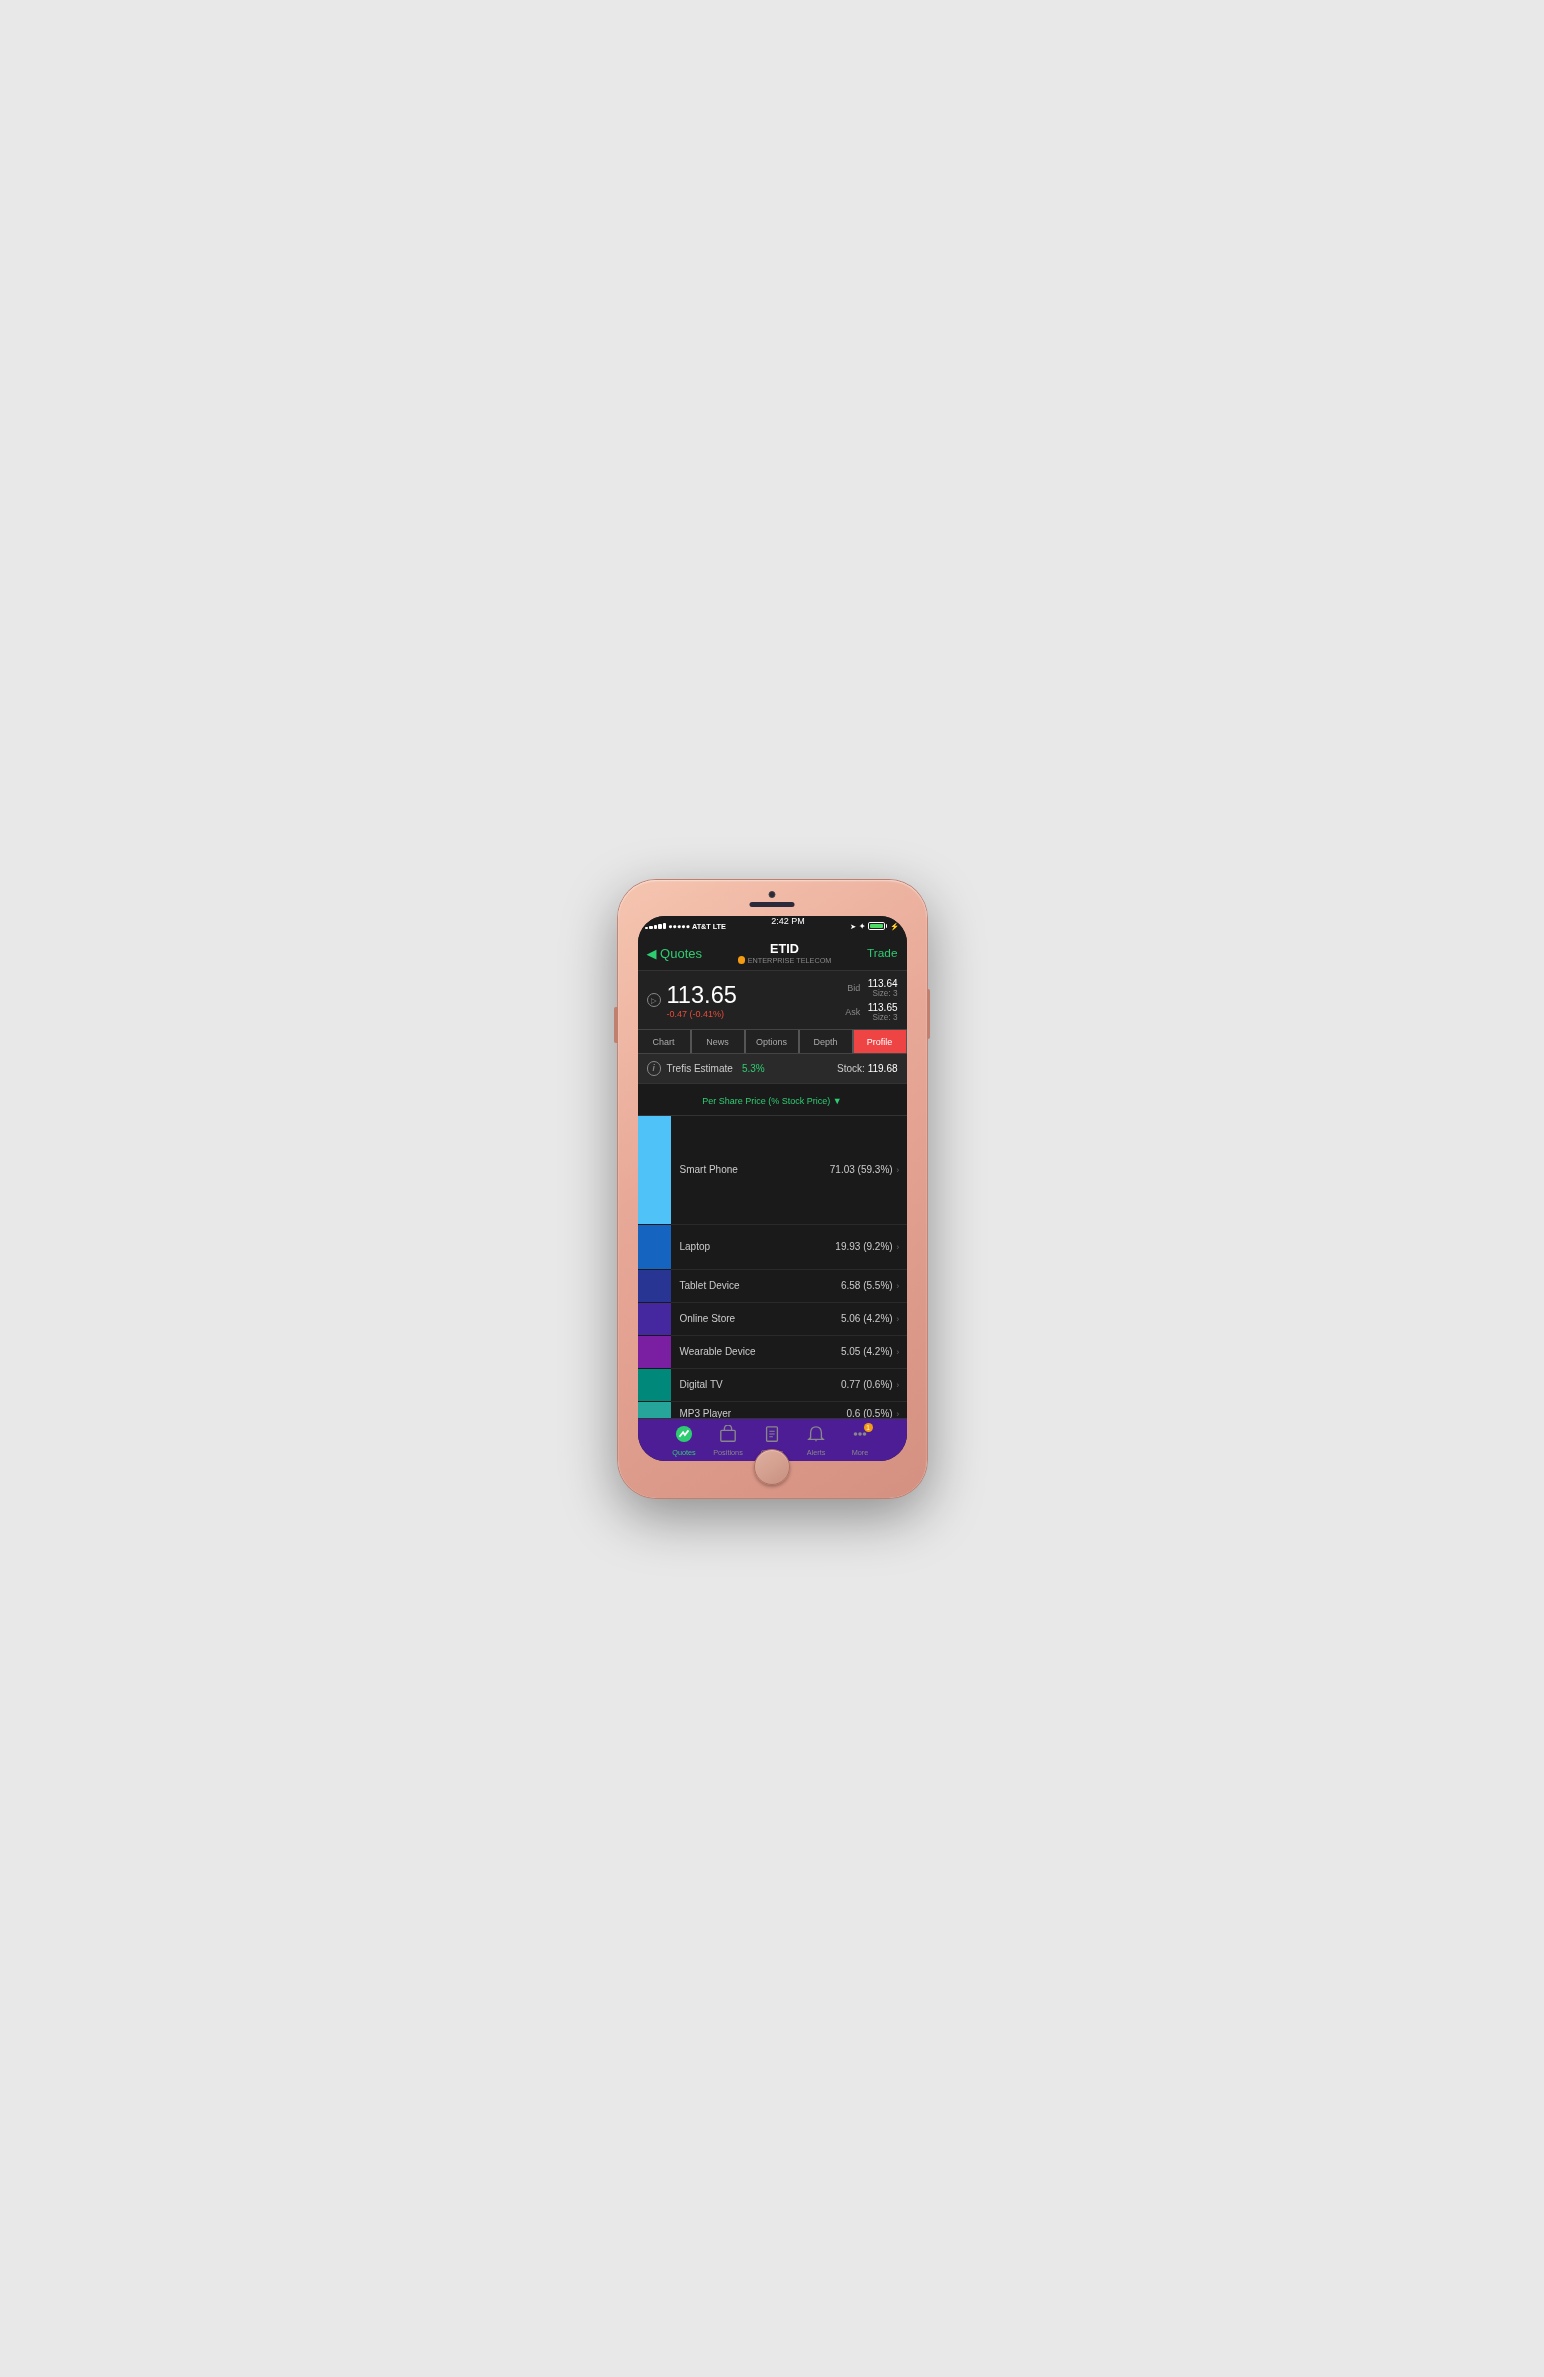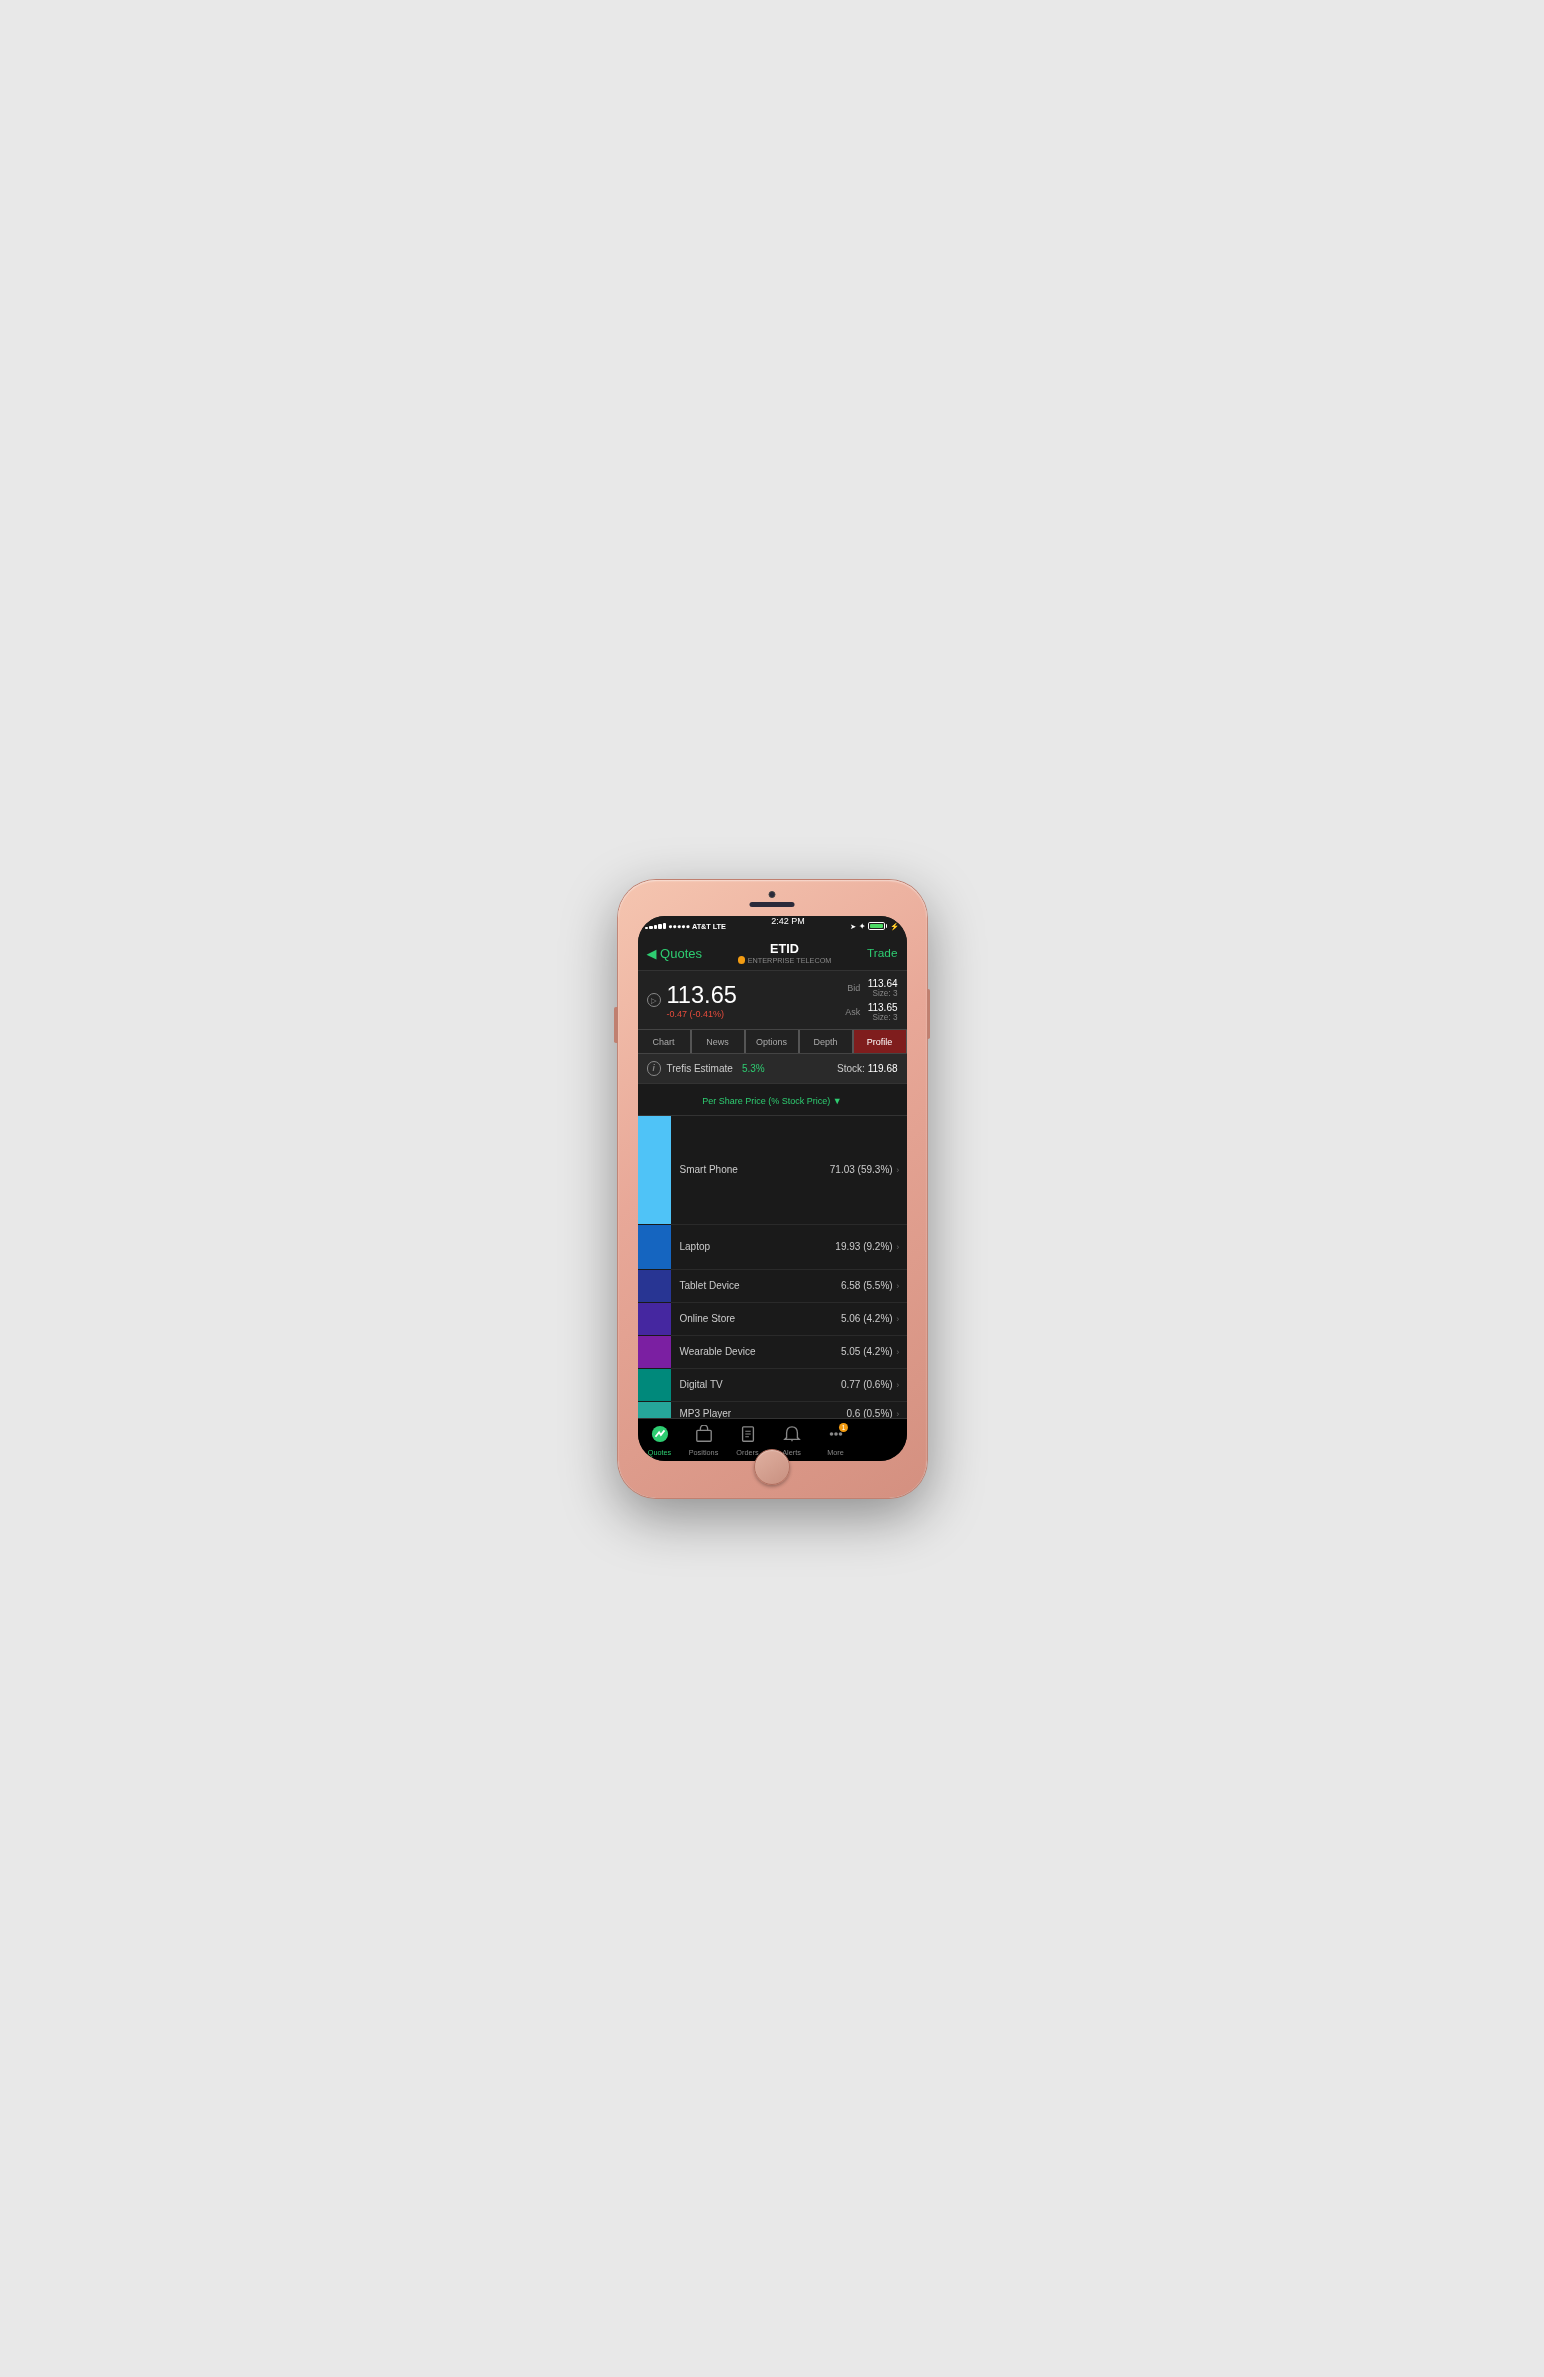--- a/index.html
+++ b/index.html
@@ -202,21 +202,21 @@
       text-align: center;
       padding: 6.4px 3.6px;
       color: #aaa;
       font-size: 9px;
       cursor: pointer;
       border: 0.9px solid #555;
       border-top: none;
       border-bottom: none;
     }
     .tab-item:first-child { border-left: none; }
-    .tab-item.active { background: #7f1d1d; color: #fff; }
+    .tab-item.active { background: #ef4444; color: #fff; }
 
     
     .trefis-bar {
       background: #2a2a2a;
       padding: 7.3px 9px;
       display: flex;
       align-items: center;
       justify-content: space-between;
       flex-shrink: 0;
       border-bottom: 0.9px solid #333;
@@ -285,24 +285,24 @@
       padding: 0 7.3px 0 9px;
       border-bottom: 0.9px solid #2a2a2a;
       flex-shrink: 0;
     }
     .list-item-name { color: #ccc; font-size: 10px; }
     .list-item-value { display: flex; align-items: center; gap: 3.6px; color: #ccc; font-size: 10px; }
     .chevron-right { color: #666; font-size: 9px; }
 
     
     .bottom-nav {
-      background: #000000;
+      background: #4c1d95;
       border-top: 0.9px solid #333;
       display: flex;
-      justify-content: flex-start;
+      justify-content: center;
       padding: 5.5px 0 3.6px;
       flex-shrink: 0;
     }
     .bottom-nav-item {
       display: flex;
       flex-direction: column;
       align-items: center;
       gap: 1.8px;
       cursor: pointer;
       min-width: 44px;

